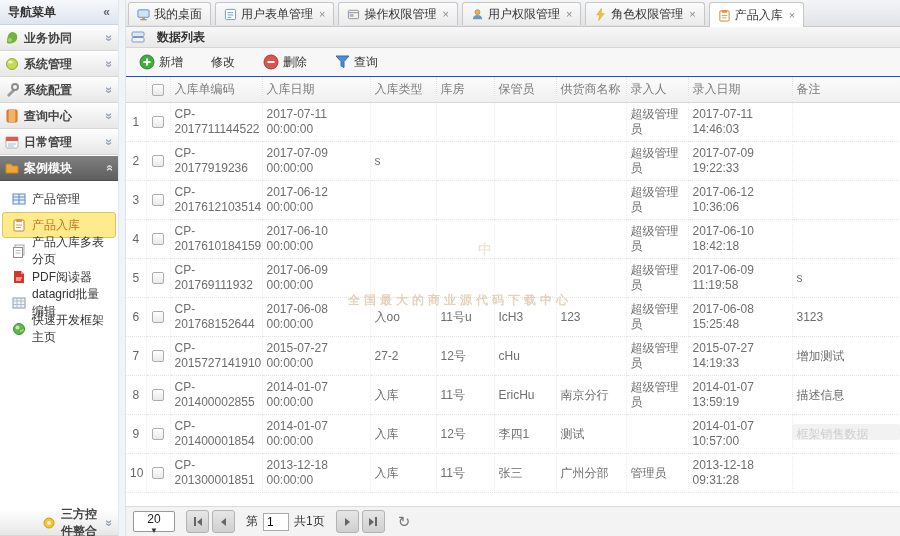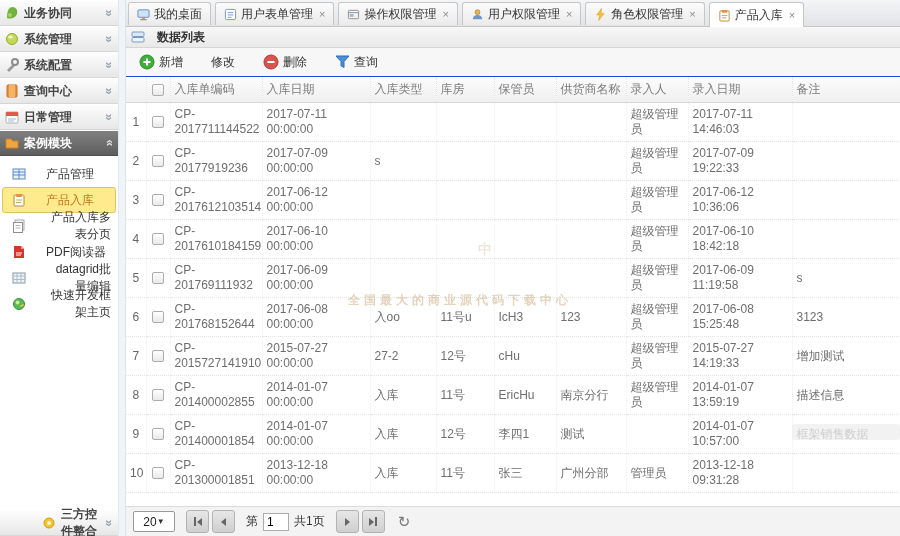--- a/index.html
+++ b/index.html
@@ -15,22 +15,22 @@
   .side-header .collapse { color:#667; font-weight:bold; cursor:pointer; }
   .acc-header { height:26px; flex:0 0 26px; display:flex; align-items:center; gap:5px; padding:0 5px;
     background:linear-gradient(#fdfdfd,#e7e7e7); border-bottom:1px solid #d6d6d6; border-top:1px solid #fff;
     font-weight:bold; color:#444; cursor:pointer; }
   .acc-header .chev { margin-left:auto; color:#9aa5b8; font-weight:bold; font-size:12px;
     transform:rotate(90deg); }
   .acc-header.active { background:linear-gradient(#808080,#5e5e5e); border-bottom:1px solid #4e4e4e;
     color:#fff; }
   .acc-header.active .chev { color:#ddd; transform:rotate(-90deg); }
   .menu-body { flex:1 1 auto; padding-top:5px; background:#fff; overflow:hidden; }
-  .menu-item { height:26px; display:flex; align-items:center; gap:20px; padding:0 4px 0 9px;
-    color:#333; cursor:pointer; margin:0 2px; border:1px solid transparent;text-align:right; }
+  .menu-item { height:26px; display:flex; align-items:center; gap:6px; padding:0 4px 0 9px;
+    color:#333; cursor:pointer; margin:0 2px; border:1px solid transparent; }
   .menu-item.selected { background:#fdeb8e; border:1px solid #e0c45e; border-radius:3px; color:#c4731b; }
   .side-bottom { flex:0 0 26px;padding-left:42px; }
 
   
   .splitter { width:8px; height:536px; background:#f0f3f8; border-left:1px solid #e2e6ee;
     border-right:1px solid #dfe3ea; cursor:col-resize; }
 
   
   .main { position:relative; width:774px; height:536px; display:flex; flex-direction:column; background:#fff; }
 
@@ -67,42 +67,46 @@
   .watermark { position:absolute; left:222px; top:292px; font-size:12px; font-weight:bold;
     color:#c9a87c; opacity:.5; letter-spacing:4px; pointer-events:none; white-space:nowrap; }
   .wm-frag { position:absolute; left:352px; top:241px; font-size:14px; font-weight:bold;
     color:#c9a87c; opacity:.28; pointer-events:none; }
   .ghost-strip { position:absolute; left:666px; top:424px; width:108px; height:16px;
     background:#ededed; opacity:.75; border-radius:2px; }
 
   
   .pager { flex:0 0 30px; display:flex; align-items:center; gap:5px; padding:0 7px;
     background:#f3f3f3; border-top:1px solid #dcdcdc; }
-  .psel { display:inline-flex; align-items:center; justify-content:center; width:42px; height:21px;
-    border:1px solid #999; border-radius:2px; background:#fff; padding:0 0; cursor:pointer; color:#222; }
+  .psel { display:inline-flex; align-items:center; justify-content:space-between; width:42px; height:21px;
+    border:1px solid #999; border-radius:2px; background:#fff; padding:0 12px; cursor:pointer; color:#222;flex-direction:column; }
   .psel .sel-arrow { font-size:8px; color:#333; }
   .pbtn { width:23px; height:23px; display:inline-flex; align-items:center; justify-content:center; gap:1px;
     background:linear-gradient(#e6e6e6,#cfcfcf); border:1px solid #b3b3b3; border-radius:3px; cursor:pointer; }
   .pbtn .bar { width:2px; height:9px; background:#666; }
   .tri-l { width:0; height:0; border:4px solid transparent; border-right:5px solid #666; border-left:none; }
   .tri-r { width:0; height:0; border:4px solid transparent; border-left:5px solid #666; border-right:none; }
   .pgrp { display:inline-flex; align-items:center; gap:3px; margin-left:6px; }
   .pager .ptext { color:#333; margin-left:6px; }
   .pager input { width:26px; height:18px; border:1px solid #ababab; padding:1px 3px; font-size:12px;
     font-family:inherit; }
   .refresh { font-family:"DejaVu Sans",sans-serif; font-size:15px; color:#777; margin-left:8px; cursor:pointer; }
 
   .icon14 { flex:0 0 auto; }
 </style>
 </head>
 <body>
 
 <div class="app">
 
   <div class="sidebar">
+    <div class="side-header">
+      <span>导航菜单</span>
+      <span class="collapse">«</span>
+    </div>
 
     <div class="acc-header">
       <svg class="icon14" width="14" height="14" viewBox="0 0 14 14">
           <path d="M7 1 C11 1 13 4 12 8 C10 13 4 13 2 12 C2 6 3 2 7 1Z" fill="#72b33e"></path>
           <circle cx="5" cy="9" r="2" fill="#a8d36a"></circle>
         </svg>
       <span>业务协同</span>
       <span class="chev">»</span>
     </div>
     <div class="acc-header">

